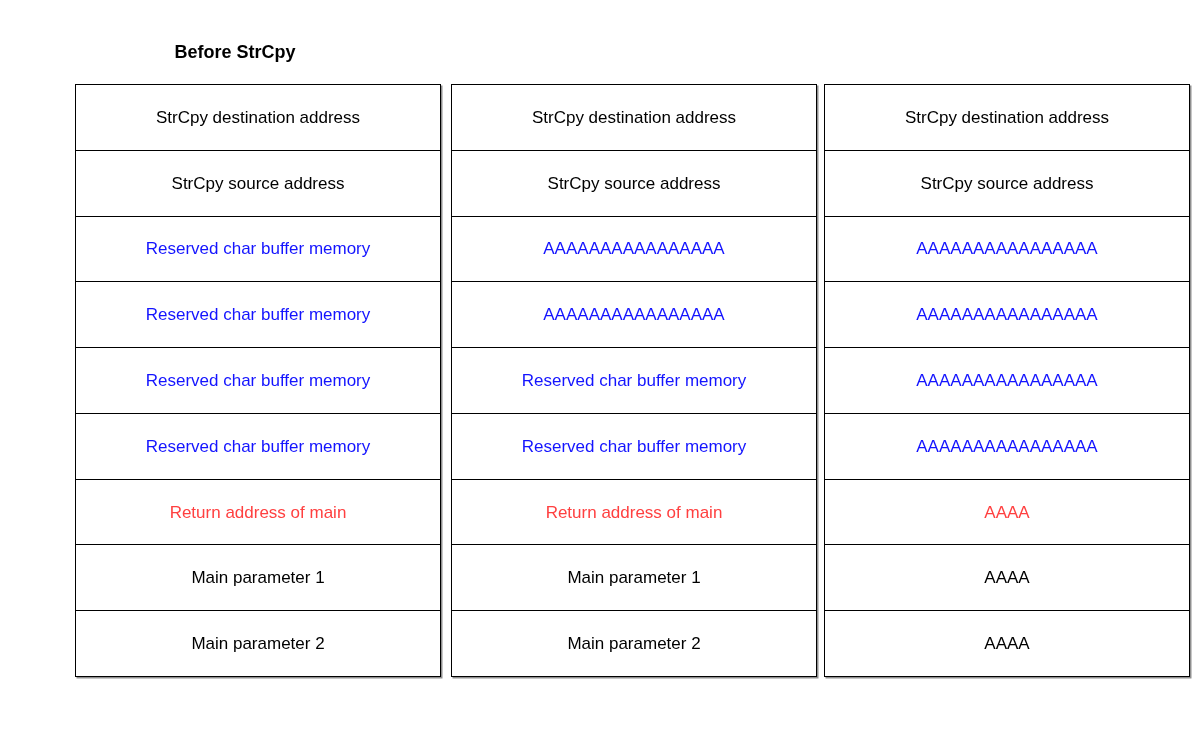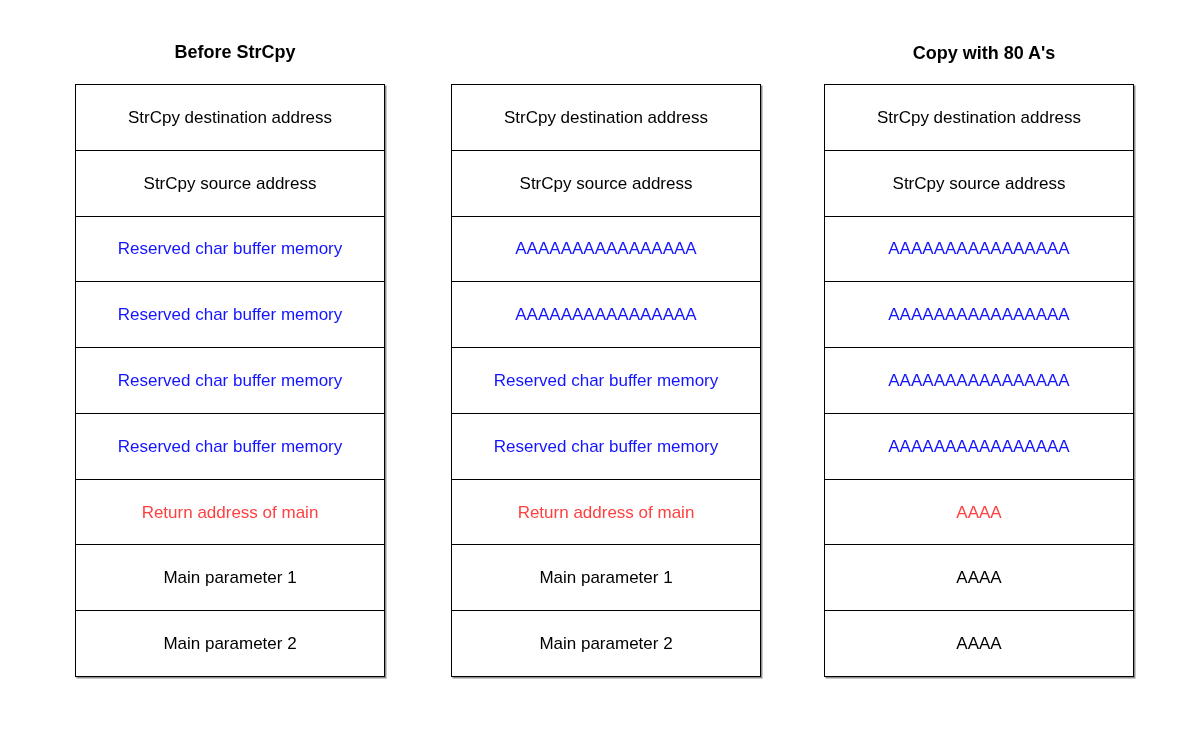--- a/index.html
+++ b/index.html
@@ -29,21 +29,21 @@
     text-align: center;
     font-size: 18px;
     font-weight: bold;
     color: #000000;
     white-space: nowrap;
   }
   .stack {
     position: absolute;
     left: 0;
     top: 84px;
-    width: 310px;
+    width: 366px;
     height: 593px;
     border: 1px solid #000000;
     box-sizing: border-box;
     background: #ffffff;
     box-shadow: 1.5px 1.5px 0 #8f8f8f;
     display: flex;
     flex-direction: column;
   }
   .memrow {
     flex: 1 1 0;
@@ -126,21 +126,20 @@
       <div class="memrow">
           <span style="color: rgb(0, 0, 0);">Main parameter 1</span>
         </div>
       <div class="memrow">
           <span style="color: rgb(0, 0, 0);">Main parameter 2</span>
         </div>
     </div>
   </div>
 
   <div class="column" style="left:796px">
-    <div class="col-title" style="top:43px">Copy with 80 A's</div>
     <div class="stack">
       <div class="memrow">
           <span style="color: rgb(0, 0, 0);">StrCpy destination address</span>
         </div>
       <div class="memrow">
           <span style="color: rgb(0, 0, 0);">StrCpy source address</span>
         </div>
       <div class="memrow">
           <span style="color: rgb(20, 20, 255);">AAAAAAAAAAAAAAAA</span>
         </div>

